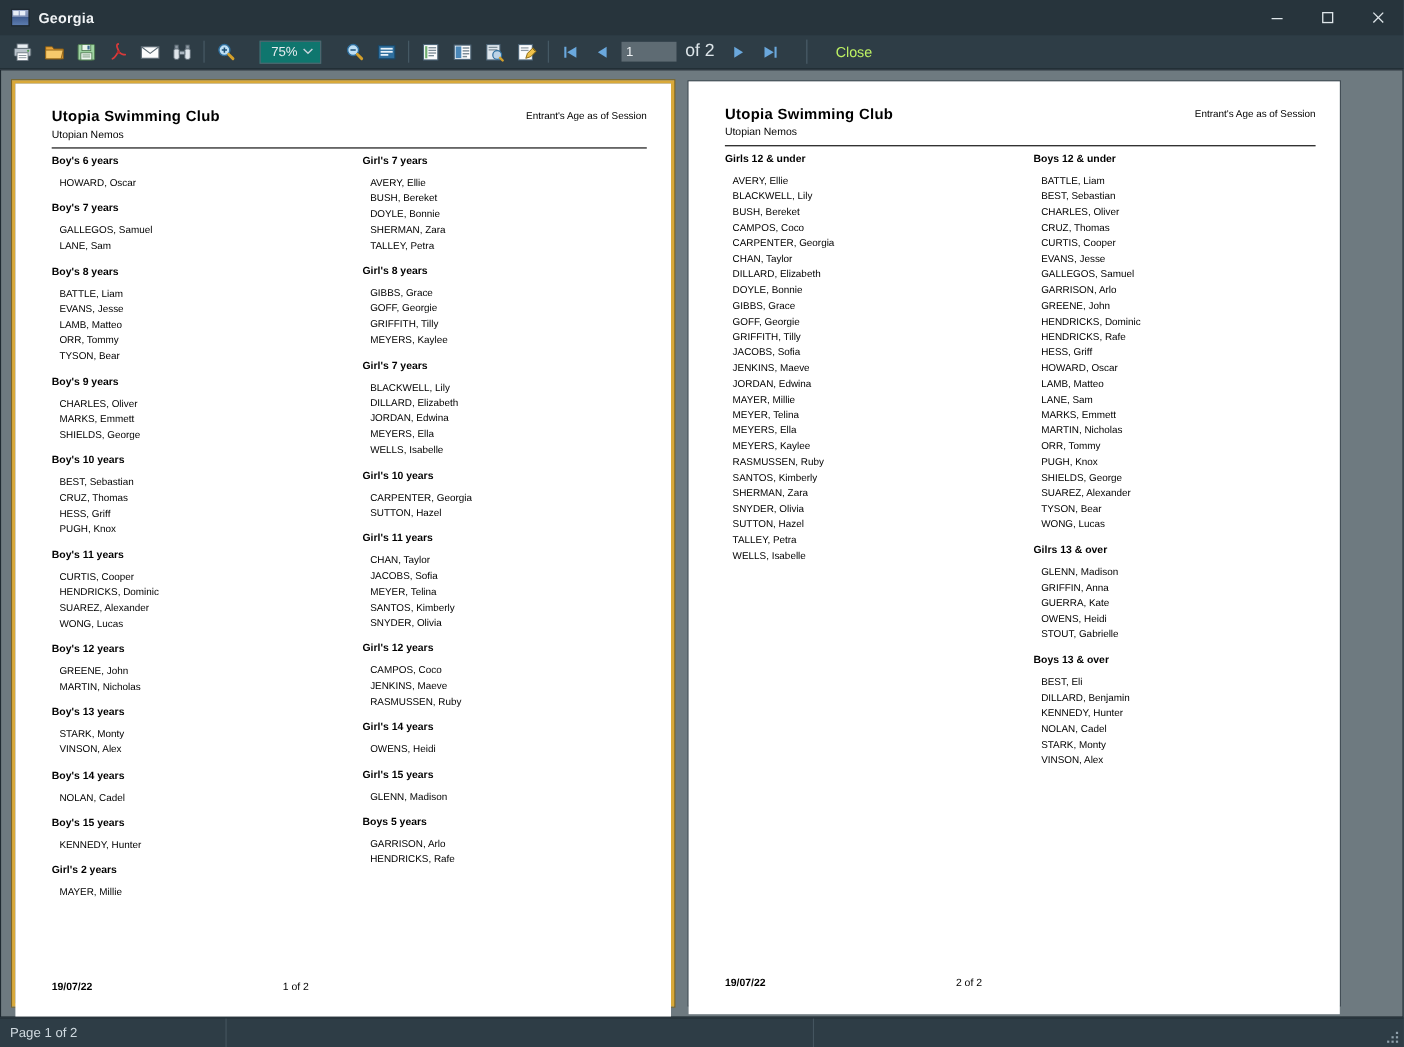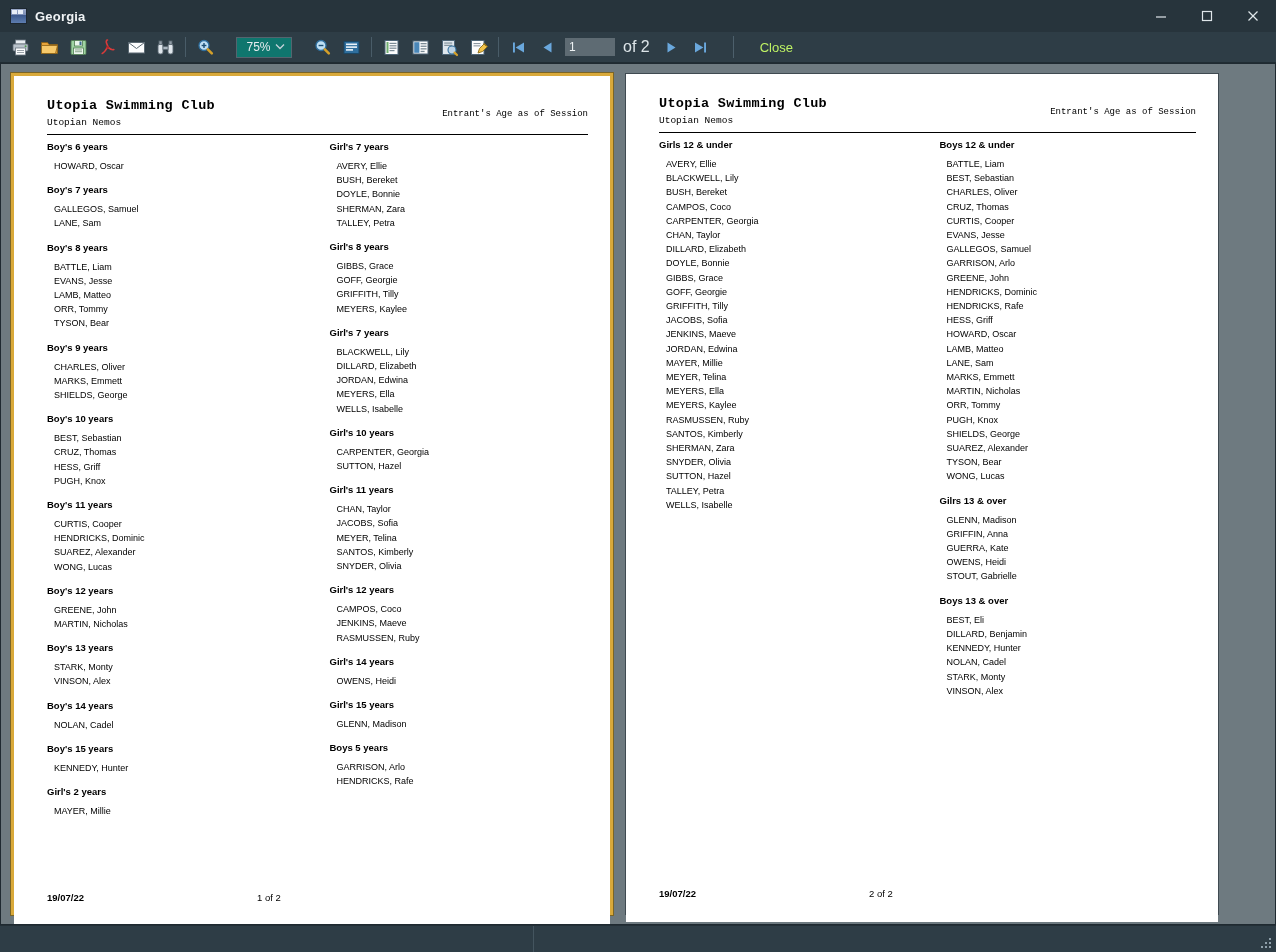--- a/index.html
+++ b/index.html
@@ -116,21 +116,21 @@
     box-shadow: 0 0 0 1px #7b6526;
   }
   .pagewrap.unsel {
     border: 1px solid #3f4a51;
   }
   .pagewrap.unsel .page { width: 592px; height: 848px; }
 
   
   .rpt { padding: 22px 22px 0 33px; position: relative; height: 100%; }
   .rpt-head {
-    display: flex; justify-content: space-between; align-items: center; font-family: Liberation Mono, monospace;
+    display: flex; justify-content: space-between; align-items: flex-start;
   }
   .club {
     font-size: 13.5px; font-weight: bold; color: #000;
     letter-spacing: .3px;
   }
   .sub { font-size: 9.5px; color: #000; margin-top: 4px; }
   .asof { font-size: 9px; color: #000; margin-top: 2px; }
   .hrule { border-top: 1.6px solid #000; margin: 6px 0 0 0; }
 
   .cols { display: flex; margin-top: 6px; }
@@ -613,20 +613,21 @@
       </div>
       <div class="foot">
         <span class="date">19/07/22</span>
         <span class="pg">2 of 2</span>
       </div>
     </div>
   </div>
 </div>
 
 <div class="statusbar">
+  <div class="status-cell">Page 1 of 2</div>
   <div class="status-cell2"></div>
   <div class="grip">
     <i style="right:0;bottom:0"></i>
       <i style="right:4px;bottom:0"></i>
       <i style="right:8px;bottom:0"></i>
     <i style="right:0;bottom:4px"></i>
       <i style="right:4px;bottom:4px"></i>
     <i style="right:0;bottom:8px"></i>
   </div>
 </div>

